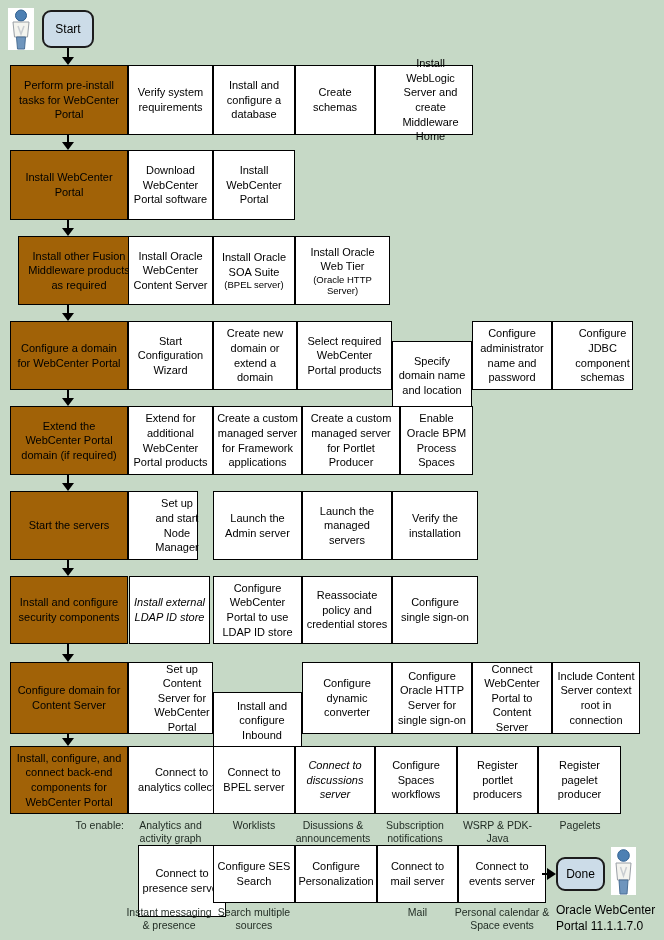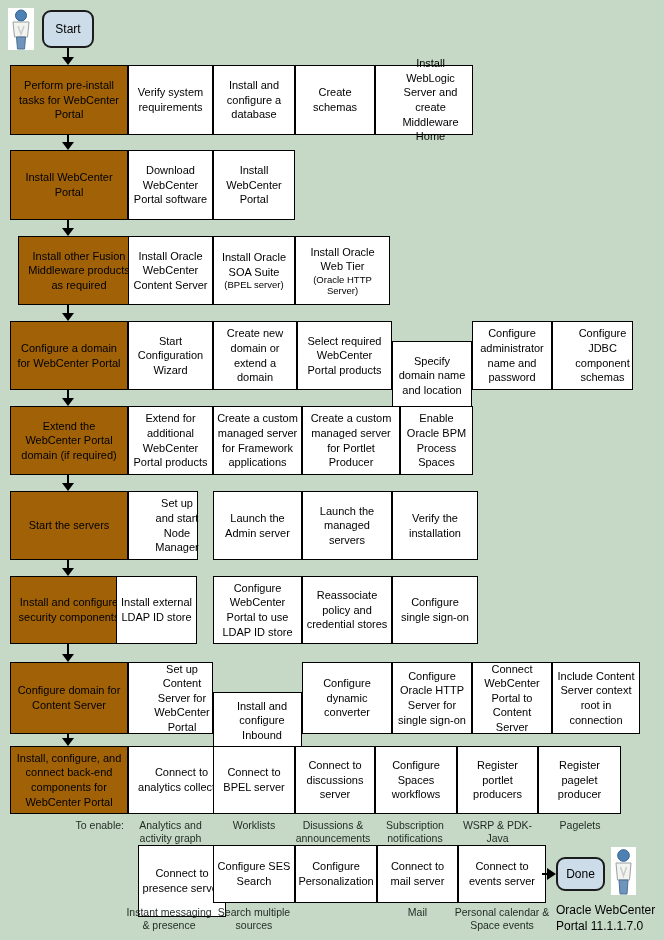--- a/index.html
+++ b/index.html
@@ -129,21 +129,21 @@
       </div>
       <div class="box" style="left:302px; top:491px; width:90px; height:69px;">
         <span>Launch the managed servers</span>
       </div>
       <div class="box" style="left:392px; top:491px; width:86px; height:69px;">
         <span>Verify the installation</span>
       </div>
       <div class="box main" style="left:10px; top:576px; width:118px; height:68px;">
         <span>Install and configure security components</span>
       </div>
-      <div class="box" style="left:116px; top:576px; width:81px; height:68px;">
+      <div class="box" style="left:129px; top:576px; width:81px; height:68px;font-style:italic;">
         <span>Install external LDAP ID store</span>
       </div>
       <div class="box" style="left:213px; top:576px; width:89px; height:68px;">
         <span>Configure WebCenter Portal to use LDAP ID store</span>
       </div>
       <div class="box" style="left:302px; top:576px; width:90px; height:68px;">
         <span>Reassociate policy and credential stores</span>
       </div>
       <div class="box" style="left:392px; top:576px; width:86px; height:68px;">
         <span>Configure single sign-on</span>
@@ -171,21 +171,21 @@
       </div>
       <div class="box main" style="left:10px; top:746px; width:118px; height:68px;">
         <span>Install, configure, and connect back-end components for WebCenter Portal</span>
       </div>
       <div class="box" style="left:128px; top:746px; width:107px; height:68px;">
         <span>Connect to analytics collector</span>
       </div>
       <div class="box" style="left:213px; top:746px; width:82px; height:68px;">
         <span>Connect to BPEL server</span>
       </div>
-      <div class="box" style="left:295px; top:746px; width:80px; height:68px;">
+      <div class="box" style="left:295px; top:746px; width:80px; height:68px;font-style:italic;">
         <span>Connect to discussions server</span>
       </div>
       <div class="box" style="left:375px; top:746px; width:82px; height:68px;">
         <span>Configure Spaces workflows</span>
       </div>
       <div class="box" style="left:457px; top:746px; width:81px; height:68px;">
         <span>Register portlet producers</span>
       </div>
       <div class="box" style="left:538px; top:746px; width:83px; height:68px;">
         <span>Register pagelet producer</span>

